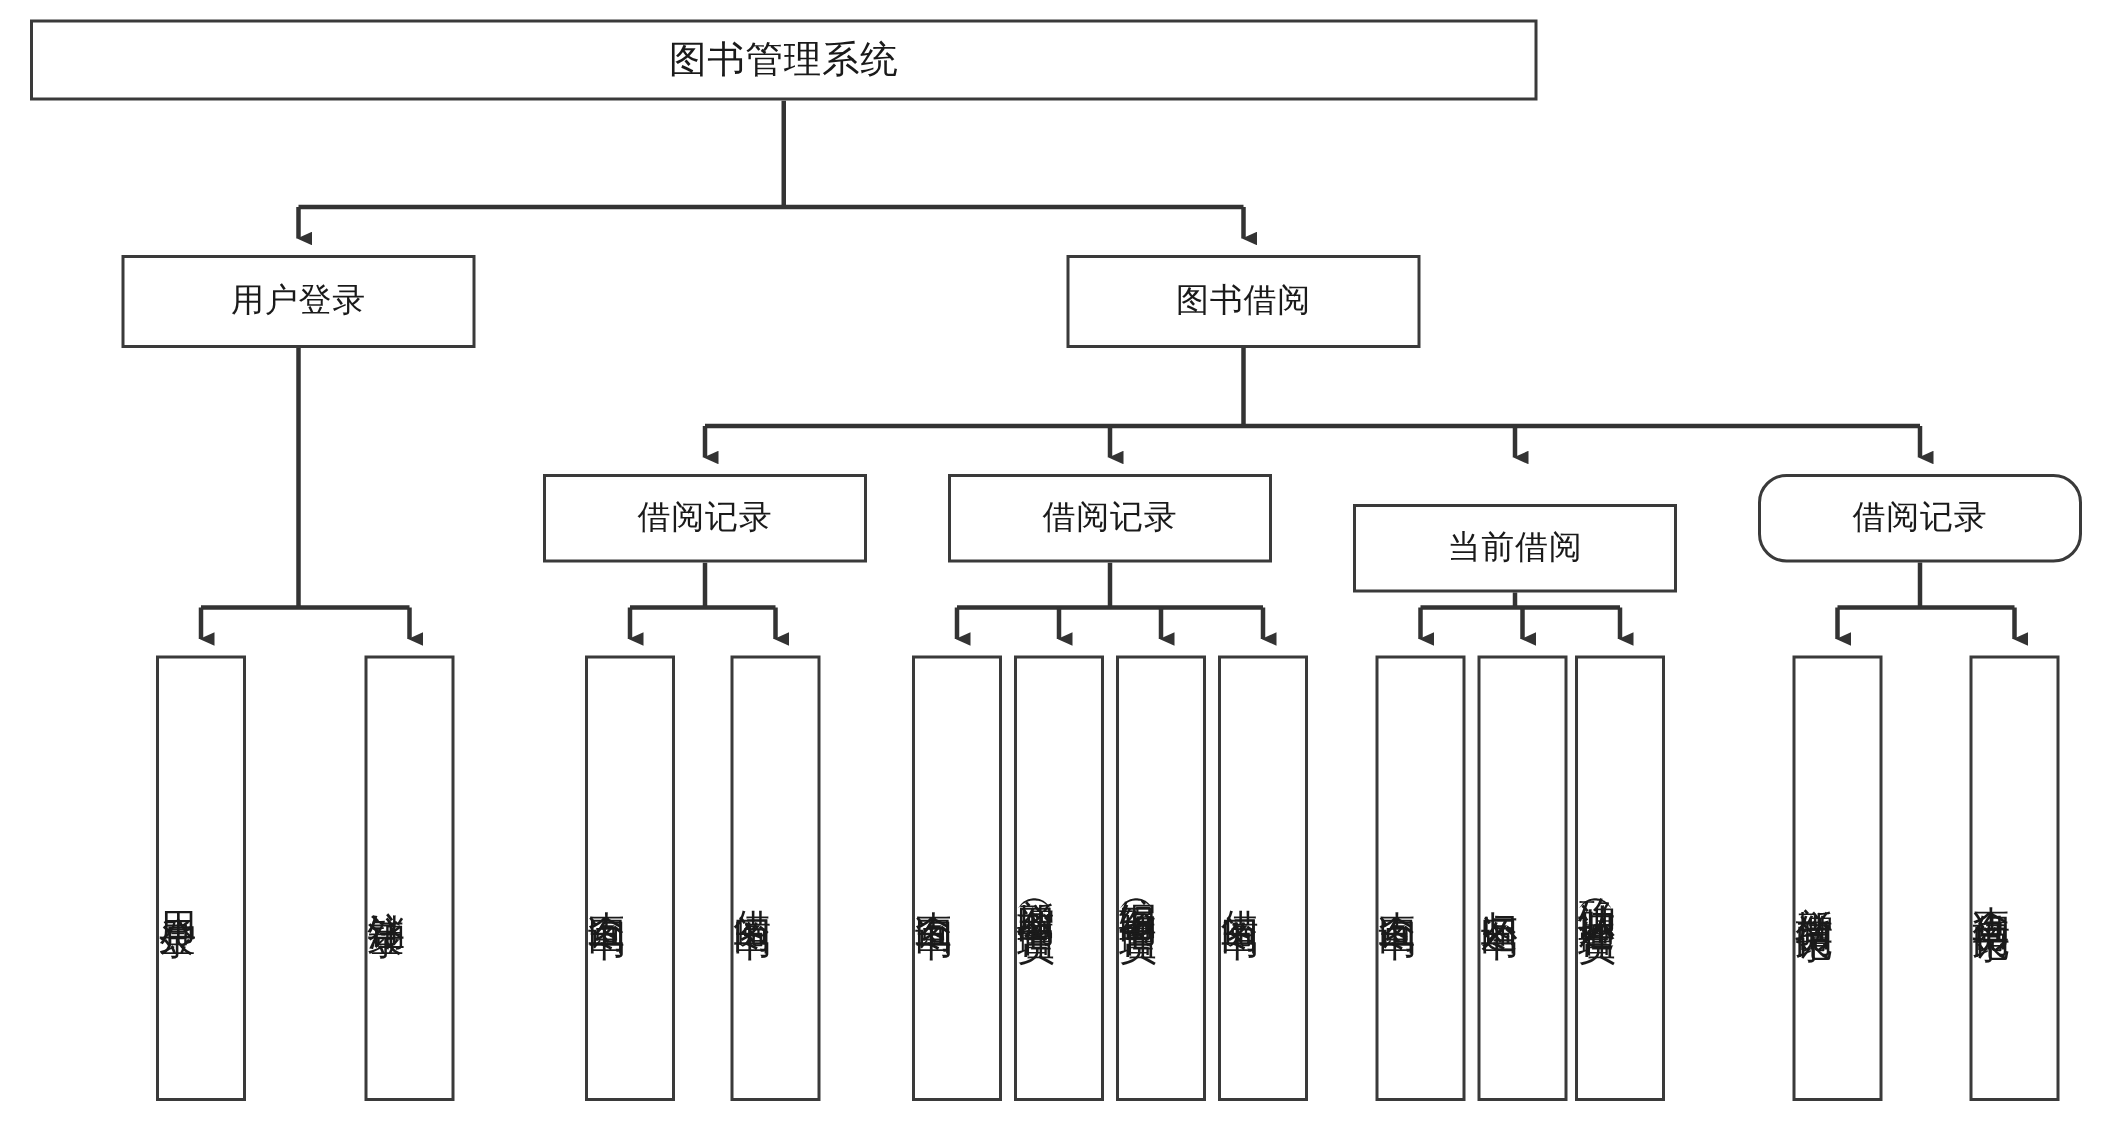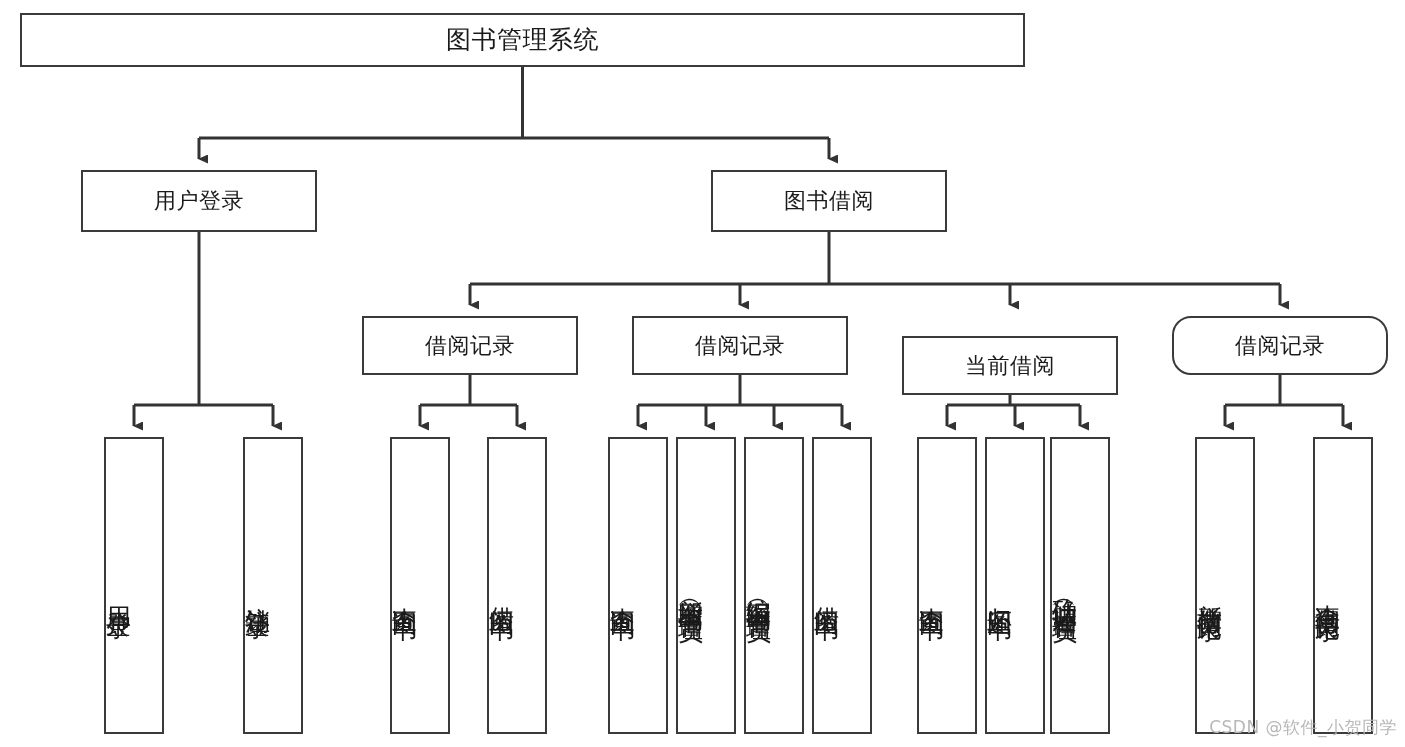--- a/index.html
+++ b/index.html
@@ -180,14 +180,13 @@
         <span class="label">确认归还（管理员）</span>
       </div>
       <div class="node leaf vert" style="left: 1195px; top: 437px; width: 60px; height: 297px;">
         <span class="label">新增借阅记录</span>
       </div>
       <div class="node leaf vert" style="left: 1313px; top: 437px; width: 60px; height: 297px;">
         <span class="label">查询借阅记录</span>
       </div>
     </div>
 
-  <div class="watermark">CSDN @软件_小贺同学</div>
 </div>
 
 </body></html>

